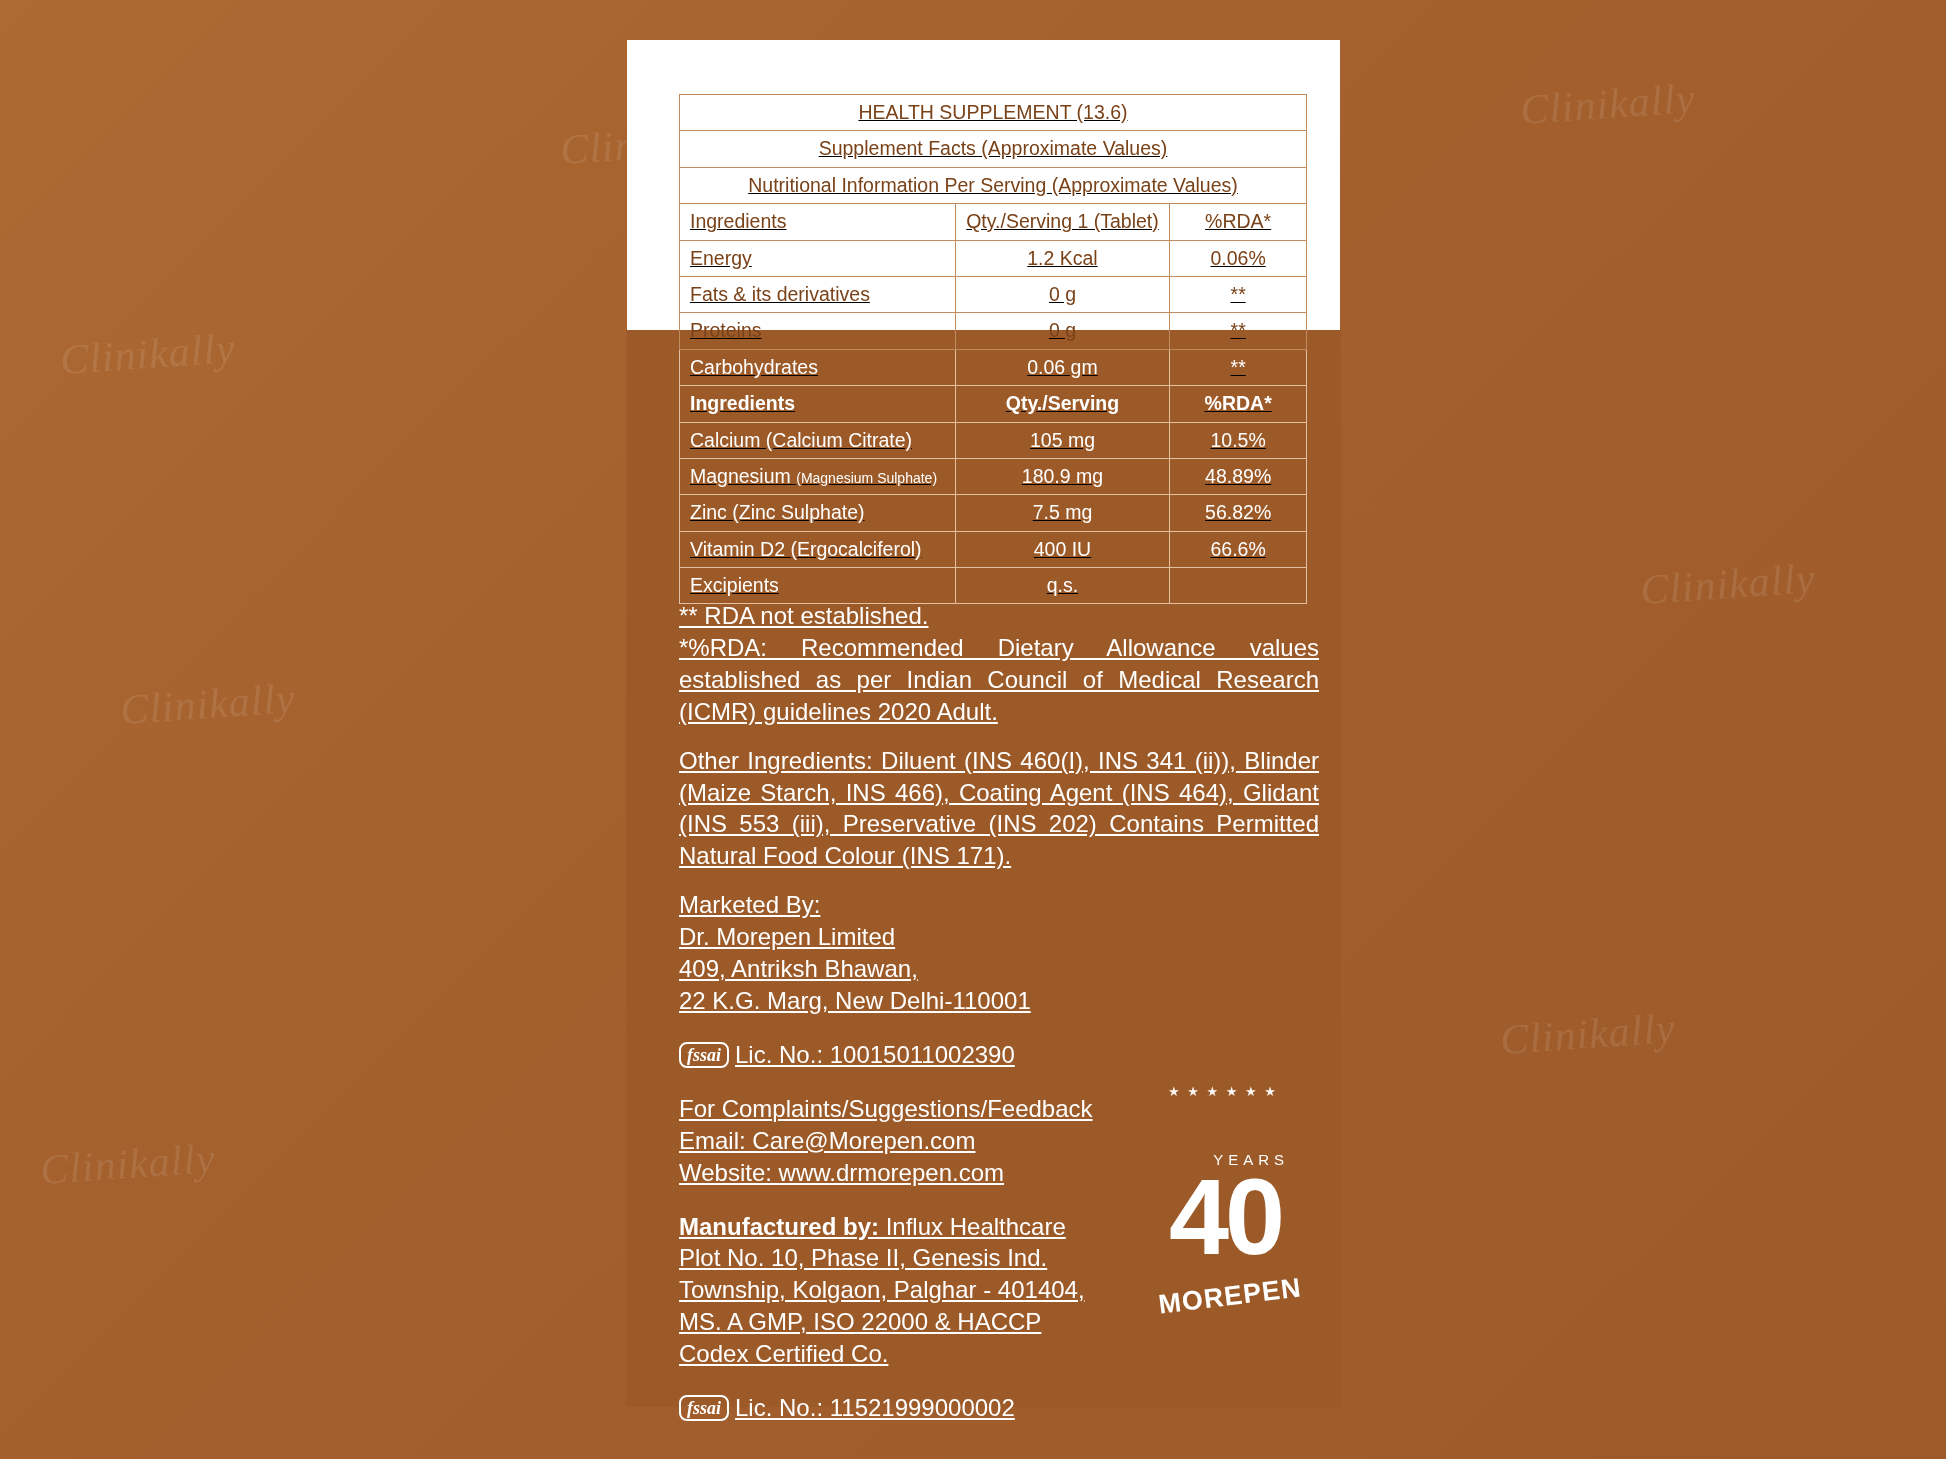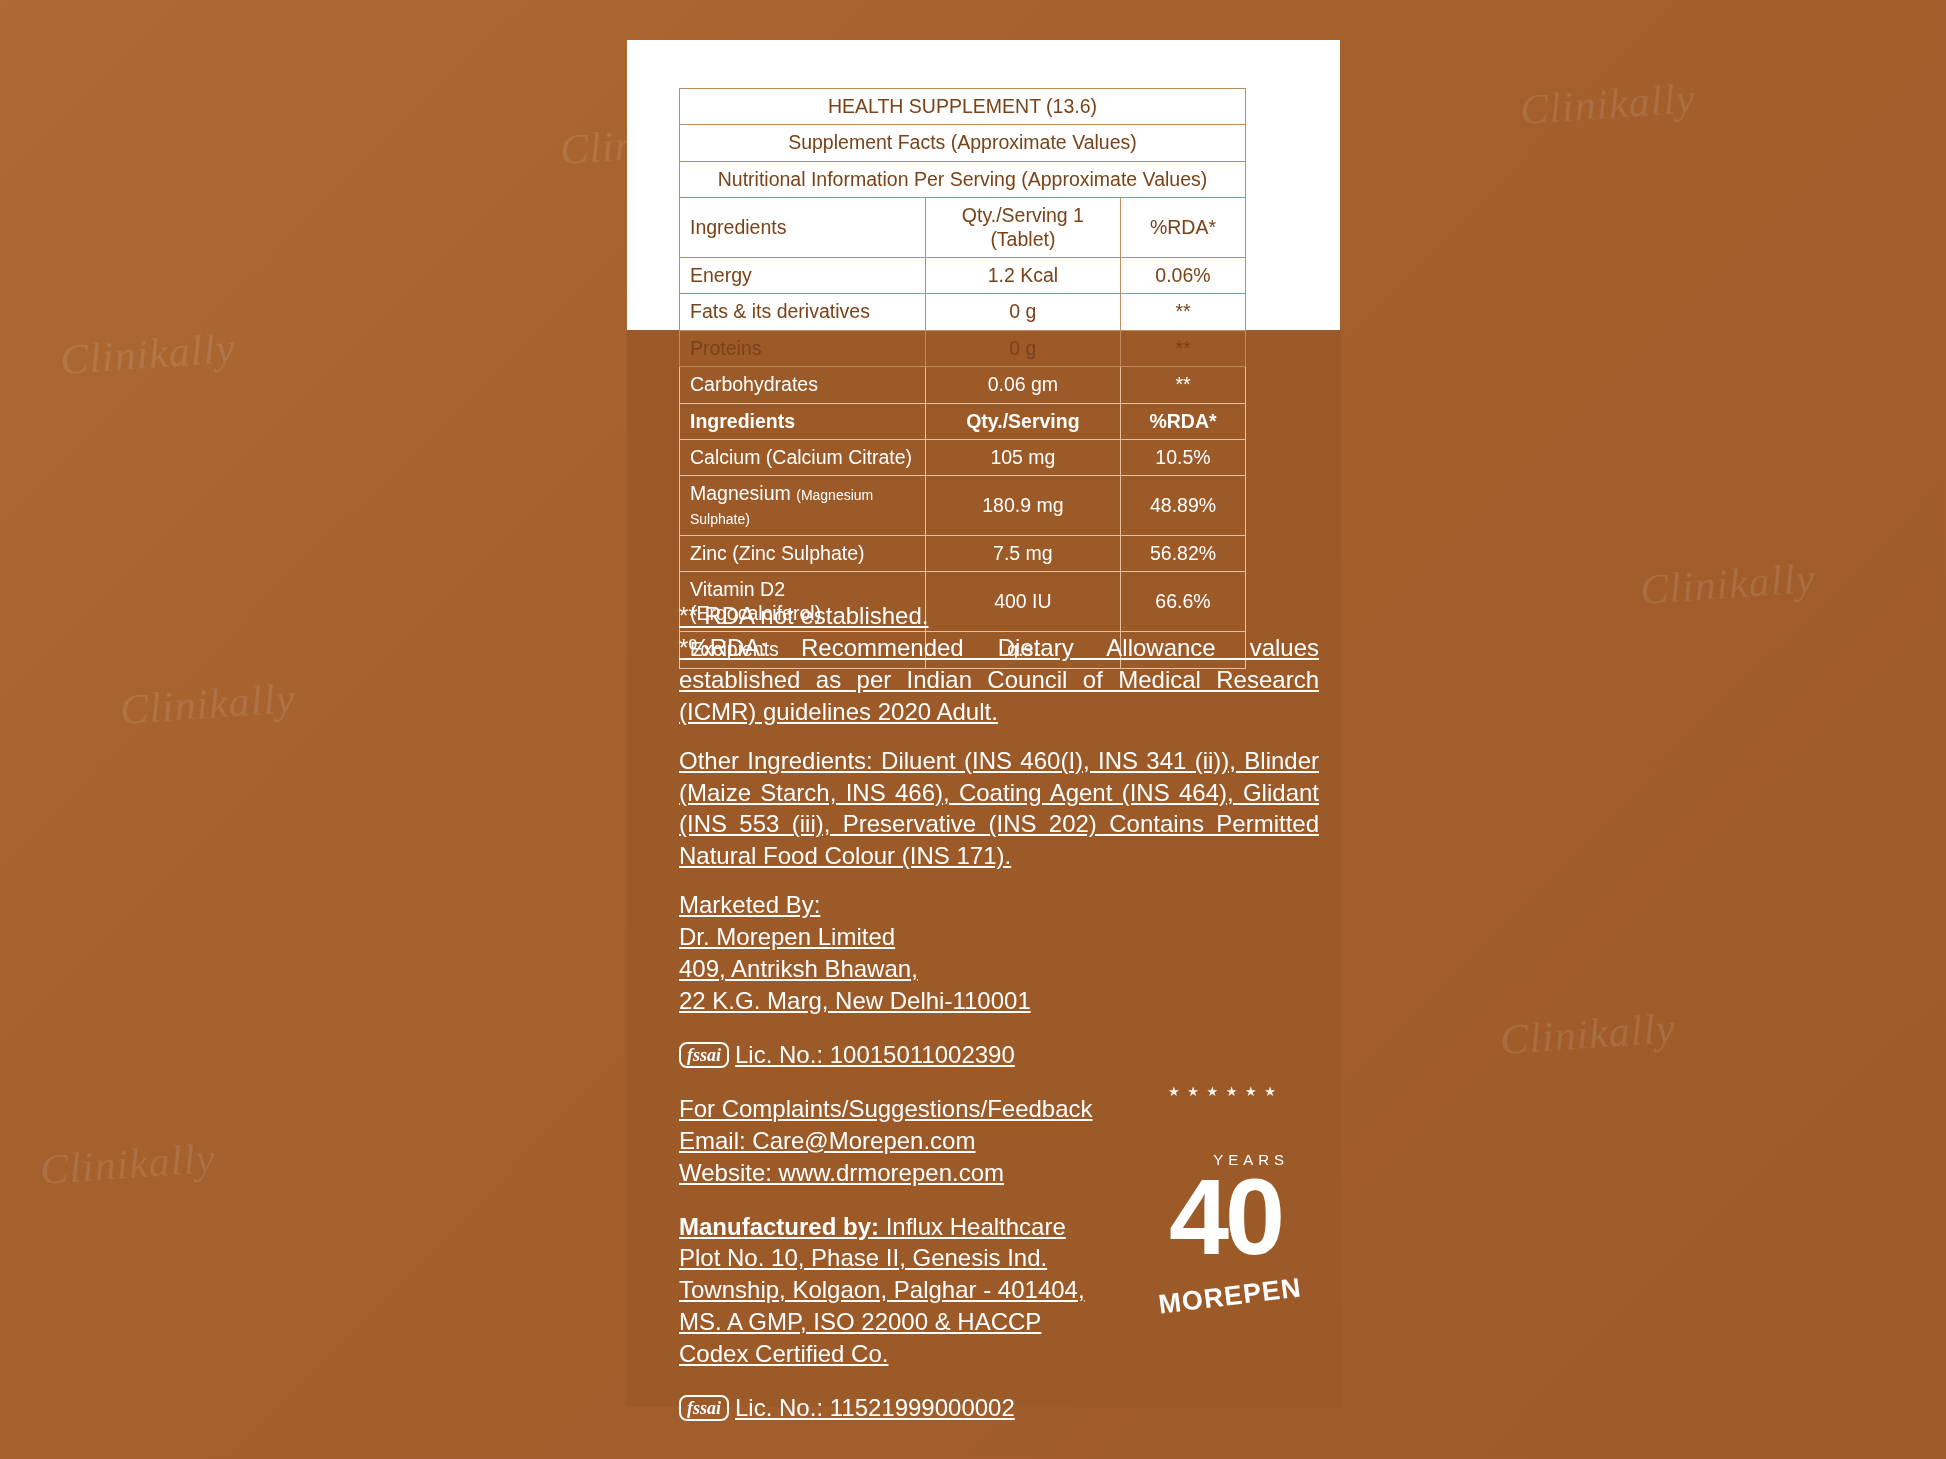--- a/index.html
+++ b/index.html
@@ -52,22 +52,23 @@
     top: 40px;
     width: 713px;
     height: 290px;
     background: #ffffff;
   }
 
   
   #facts-wrap {
     position: absolute;
     left: 679px;
-    top: 88px;
-    width: 567px;
+    top: 94px;
+    width: 628px;
+    text-decoration: underline;
   }
 
   table.facts {
     width: 100%;
     border-collapse: collapse;
     font-family: "Liberation Sans", sans-serif;
   }
 
   table.facts td {
     border: 1px solid #b07544;

